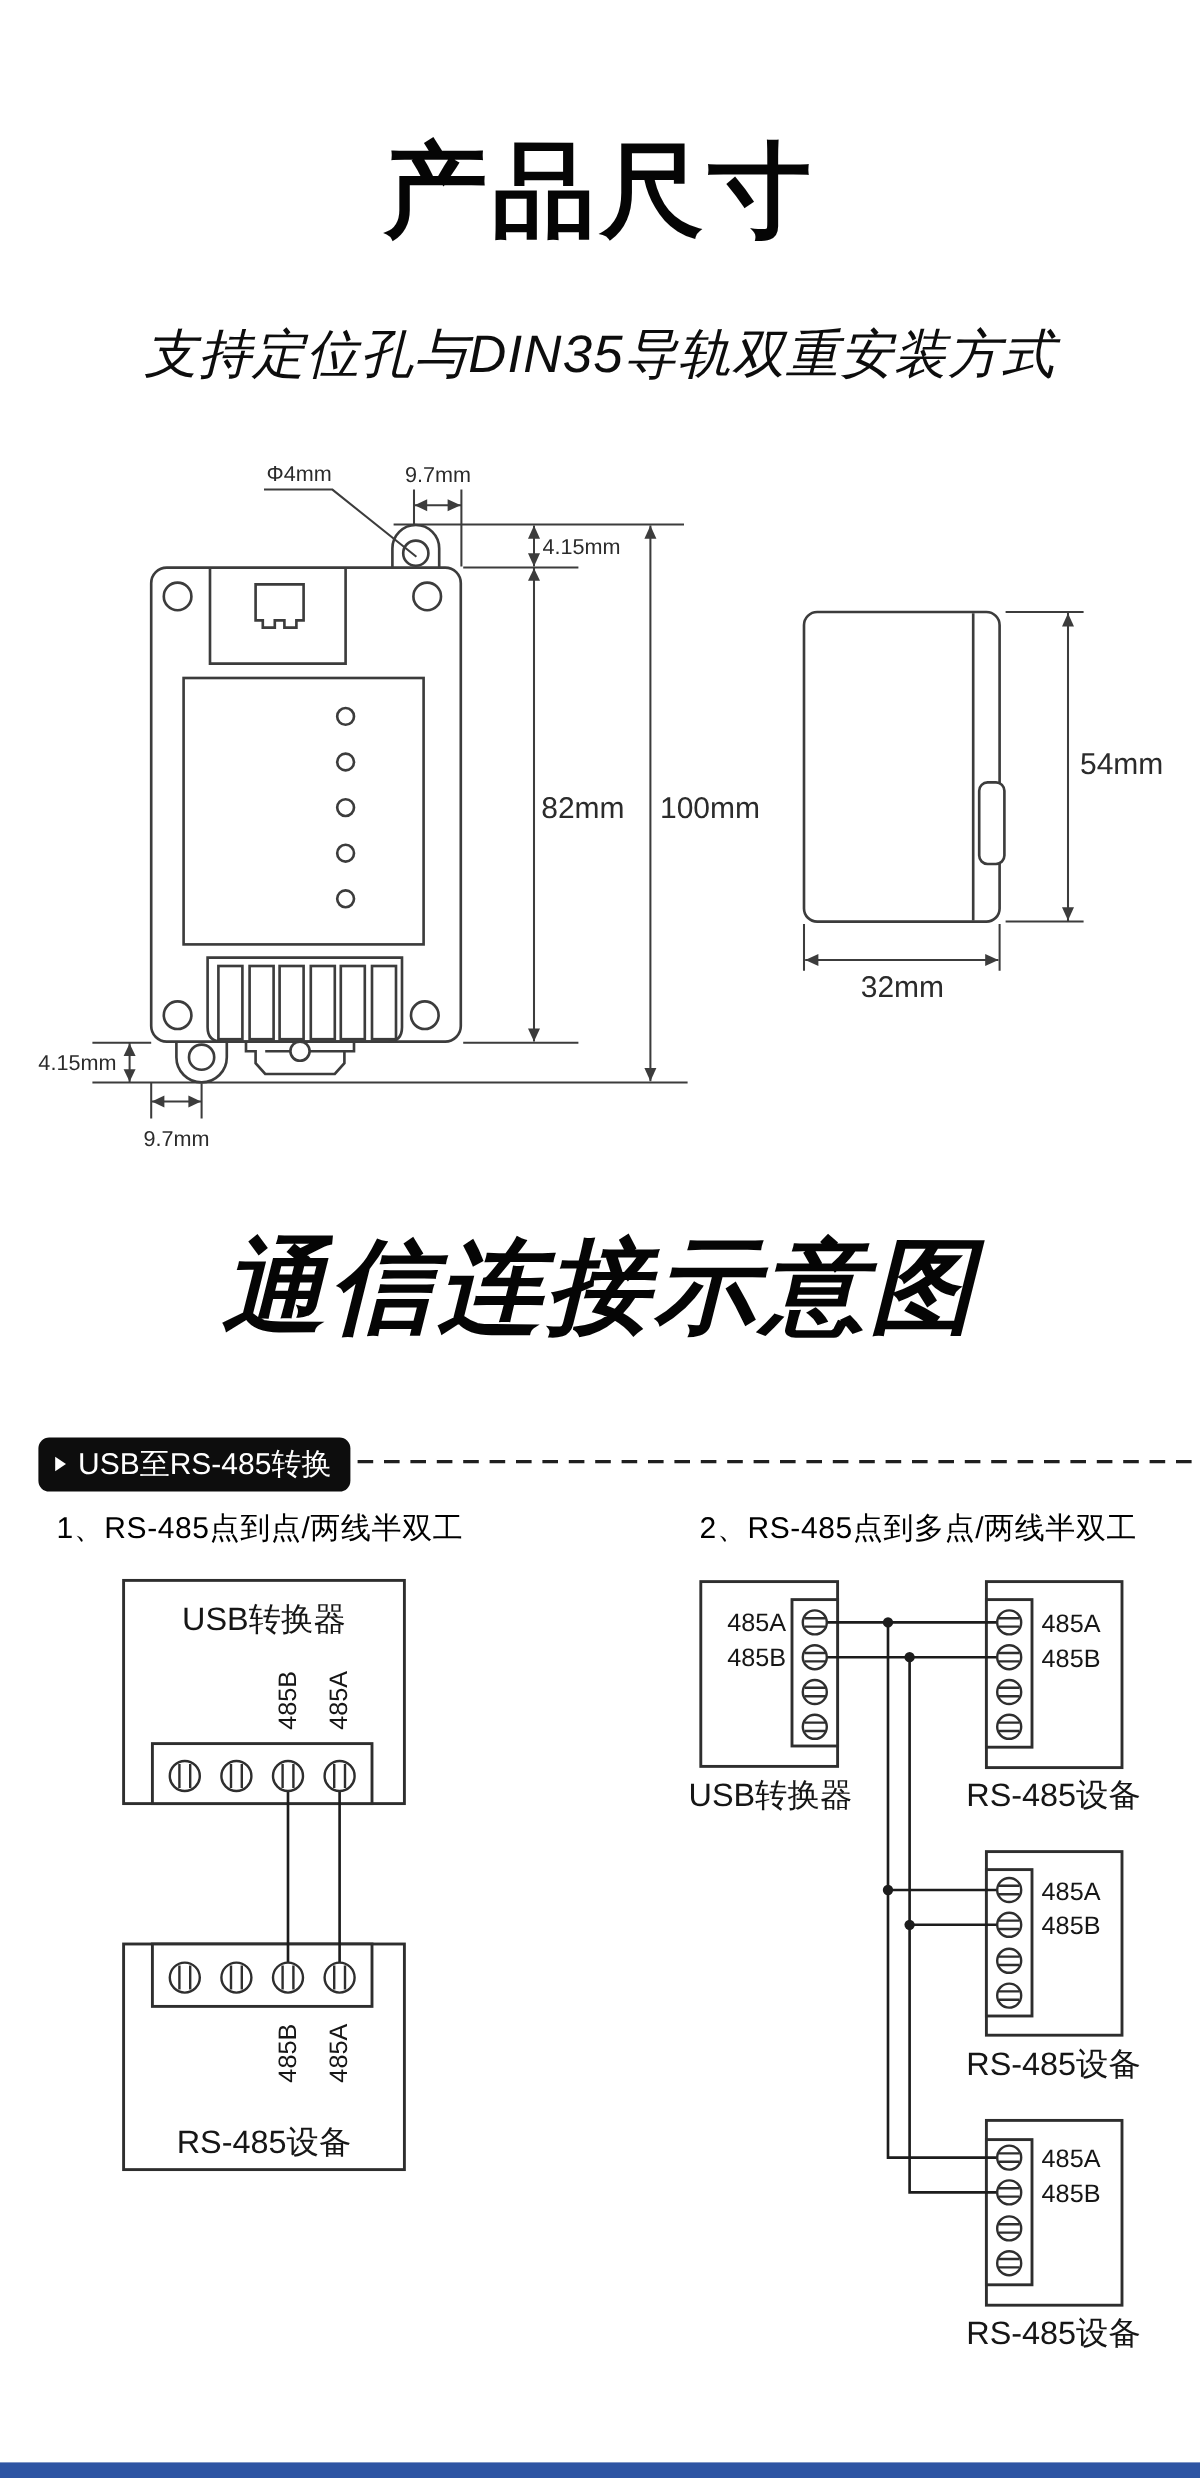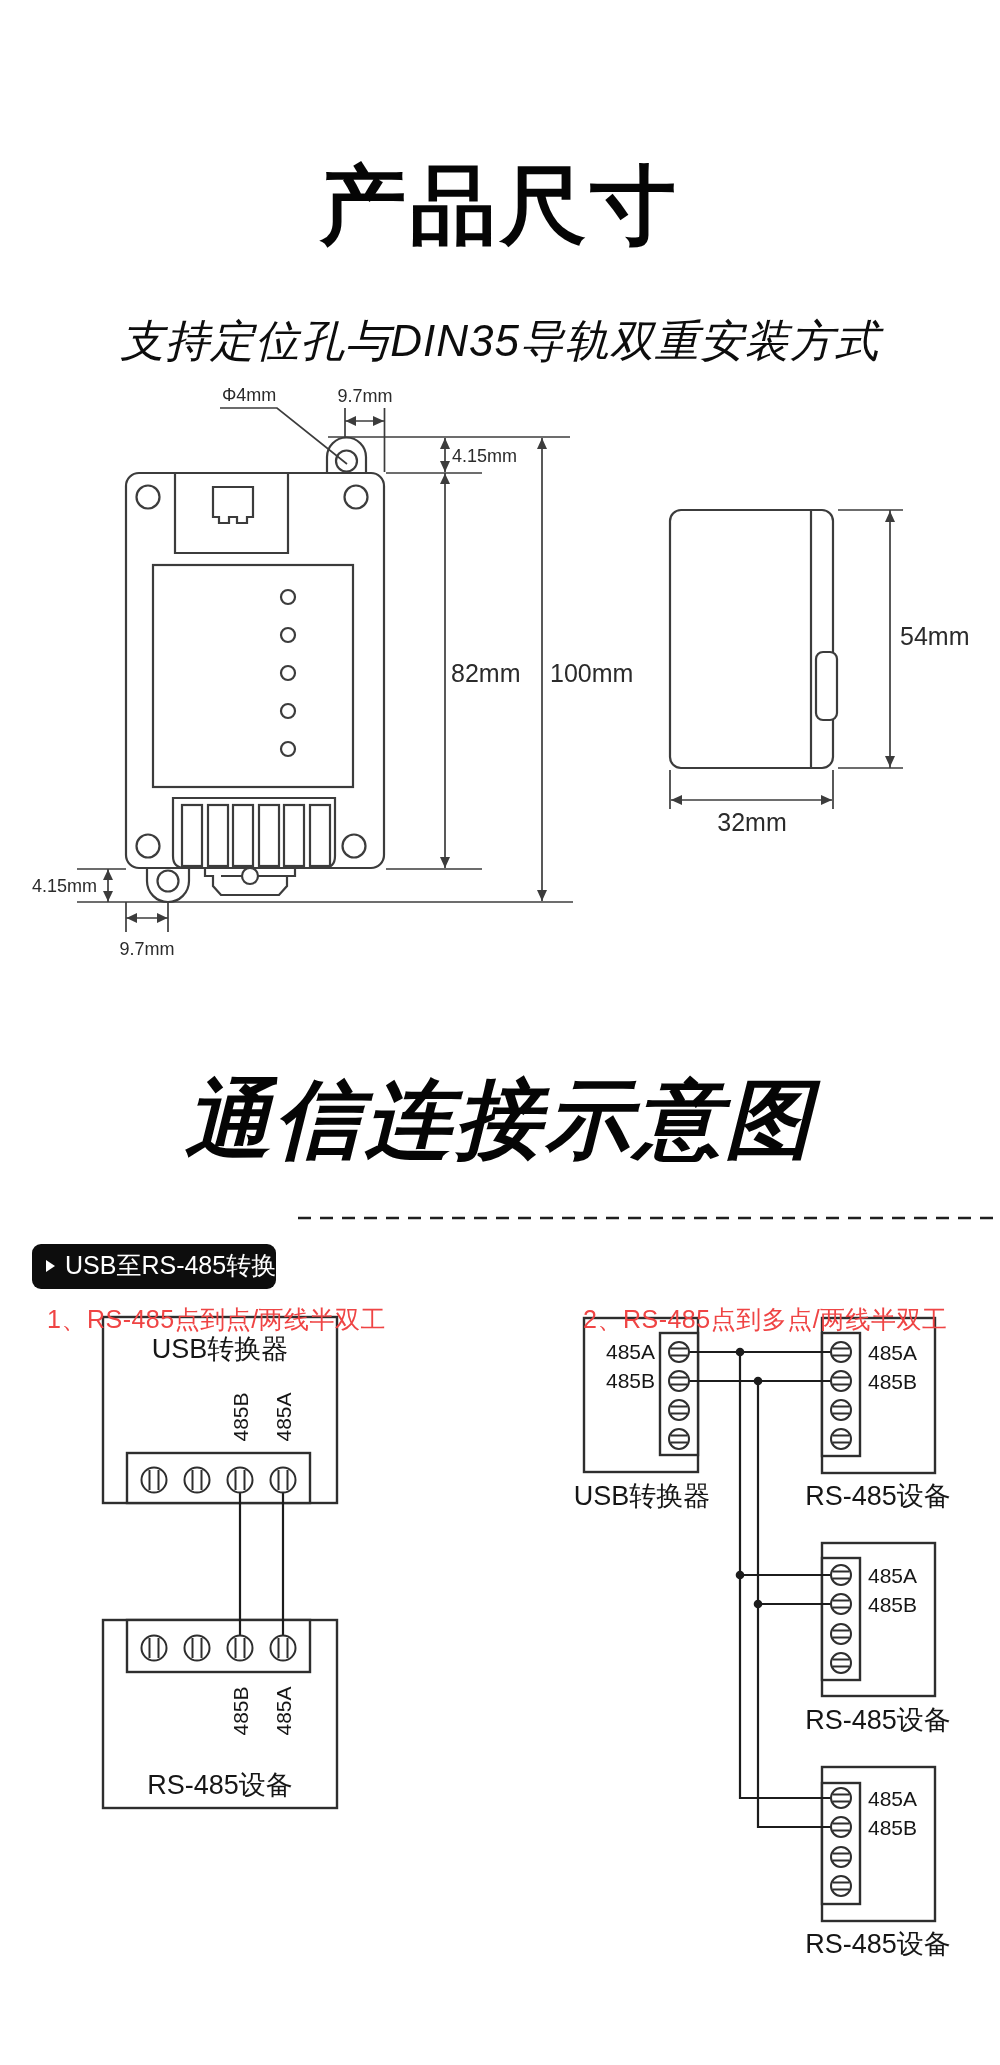--- a/index.html
+++ b/index.html
@@ -1,27 +1,27 @@
 <!DOCTYPE html>
 <html><head>
 <meta charset="utf-8">
 <style>
   html,body{margin:0;padding:0;background:#fff;}
   .page{position:relative;width:1000px;height:2065px;background:#fff;overflow:hidden;
         font-family:"Liberation Sans",sans-serif;color:#0a0a0a;}
-  .abs{position:absolute;margin-top:46px;}
+  .abs{position:absolute;}
   .big-title{width:1000px;text-align:center;font-size:86px;font-weight:700;
              letter-spacing:4px;line-height:1;color:#050505;}
   .subtitle{width:1000px;text-align:center;font-size:44px;font-weight:500;
             letter-spacing:1px;color:#0d0d0d;font-style:italic;}
   .badge{display:inline-flex;align-items:center;gap:10px;background:#0d0d0d;color:#fff;
-         border-radius:9px;padding:5px 0 7px 14px;font-size:25px;font-weight:500;}
+         border-radius:9px;padding:5px 16px 7px 14px;font-size:25px;font-weight:500;}
   .tri{width:0;height:0;border-left:9px solid #fff;border-top:6px solid transparent;
        border-bottom:6px solid transparent;display:inline-block;}
-  .diag-heading{font-size:25px;font-weight:500;color:#ef4444;letter-spacing:0.5px;}
+  .diag-heading{font-size:25px;font-weight:500;color:#000000;letter-spacing:0.5px;}
   .footer-bar{left:0;top:2052px;width:1000px;height:13px;}
   svg{position:absolute;left:0;top:0;}
   svg text{font-family:"Liberation Sans",sans-serif;fill:#222;}
   .ol{stroke:#3c3c3c;stroke-width:2.2;fill:none;}
   .olw{stroke:#3c3c3c;stroke-width:2.2;fill:#ffffff;}
   .dim{stroke:#3c3c3c;stroke-width:1.7;fill:none;}
   .ah{fill:#3c3c3c;stroke:none;}
   .dt-s{font-size:18px;fill:#2b2b2b;}
   .dt-l{font-size:25px;fill:#2b2b2b;}
   .wire{stroke:#1c1c1c;stroke-width:2.2;fill:none;}

